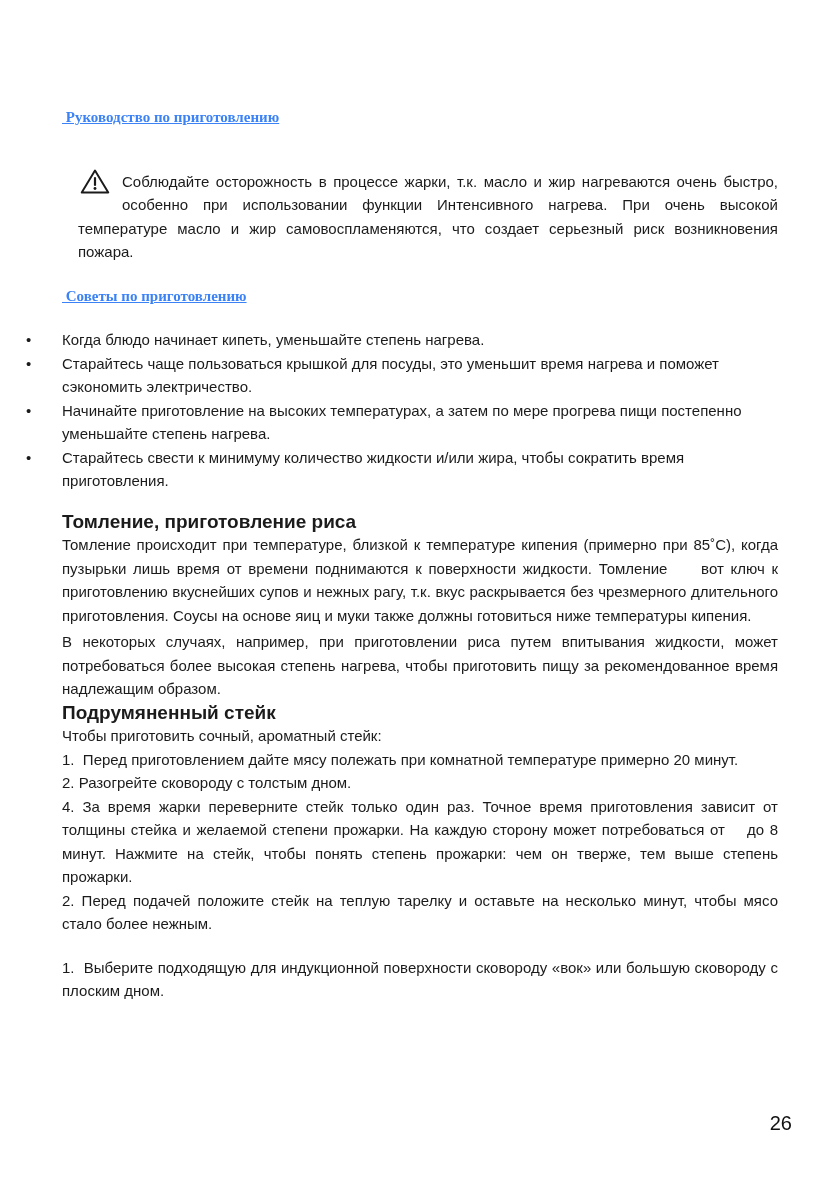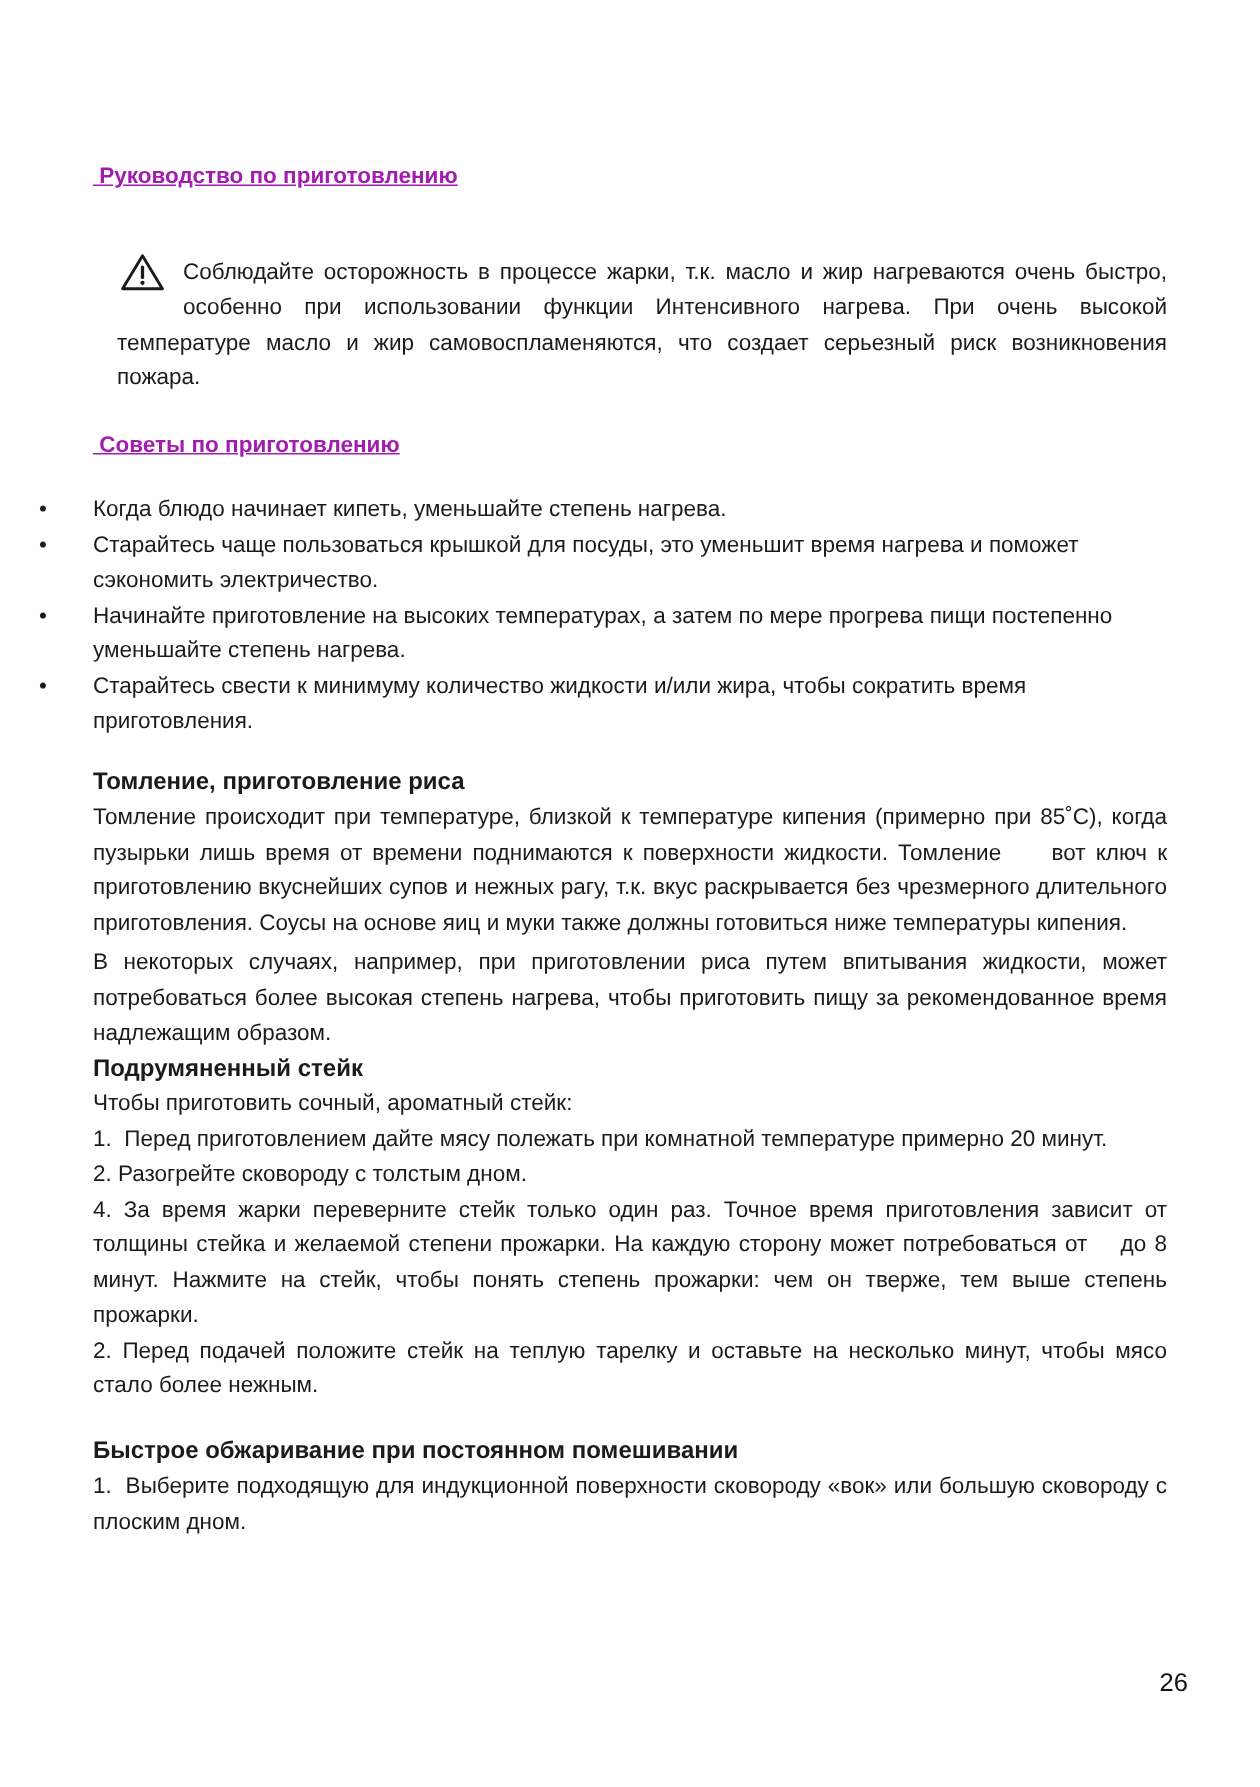--- a/index.html
+++ b/index.html
@@ -20,21 +20,22 @@
     top: 106px;
     width: 716px;
     font-size: 15px;
     line-height: 23.5px;
   }
   .doc-heading {
     margin: 0;
     font-size: 15px;
     font-weight: bold;
     text-decoration: underline;
-    color: #a21caf;
+    color: #3b82f6;
+    font-family: Liberation Serif, serif;
   }
   .warning-para {
     margin-top: 40px;
     text-align: justify;
     margin-left: 16px;
   }
   .warn-icon {
     float: left;
     width: 34px;
     height: 26px;
@@ -53,34 +54,34 @@
   }
   ul.bullets li::before {
     content: "\2022";
     position: absolute;
     left: -36px;
     top: 0;
     font-size: 15px;
   }
   .section-heading {
     margin: 0;
-    font-size: 16px;
+    font-size: 19px;
     font-weight: bold;
   }
   .mt-section { margin-top: 17px; }
   .mt-block { margin-top: 20px; }
   p { margin: 0; }
   p.just { text-align: justify; }
   p.force-just { text-align: justify; text-align-last: justify; }
   .gap-sm { margin-top: 3px; }
   .page-number {
     position: absolute;
     top: 1112px;
     right: 48px;
-    font-size: 17px;
+    font-size: 20px;
     color: #111;
   }
 </style>
 </head>
 <body>
 
 <div class="page">
   <div class="content">
 
     <h2 class="doc-heading">&nbsp;Руководство по приготовлению</h2>
@@ -114,20 +115,19 @@
     <div>
       <h3 class="section-heading">Подрумяненный стейк</h3>
       <p>Чтобы приготовить сочный, ароматный стейк:</p>
       <p class="just">1.&nbsp; Перед приготовлением дайте мясу полежать при комнатной температуре примерно 20 минут.</p>
       <p>2. Разогрейте сковороду с толстым дном.</p>
       <p class="just">4. За время жарки переверните стейк только один раз. Точное время приготовления зависит от толщины стейка и желаемой степени прожарки. На каждую сторону может потребоваться от&nbsp;&nbsp;&nbsp; до 8 минут. Нажмите на стейк, чтобы понять степень прожарки: чем он тверже, тем выше степень прожарки.</p>
       <p class="just">2. Перед подачей положите стейк на теплую тарелку и оставьте на несколько минут, чтобы мясо стало более нежным.</p>
     </div>
 
     <div class="mt-block">
-      <h3 class="section-heading">Быстрое обжаривание при постоянном помешивании</h3>
       <p class="just">1.&nbsp; Выберите подходящую для индукционной поверхности сковороду «вок» или большую сковороду с плоским дном.</p>
     </div>
 
   </div>
 
   <div class="page-number">26</div>
 </div>
 
 </body></html>

